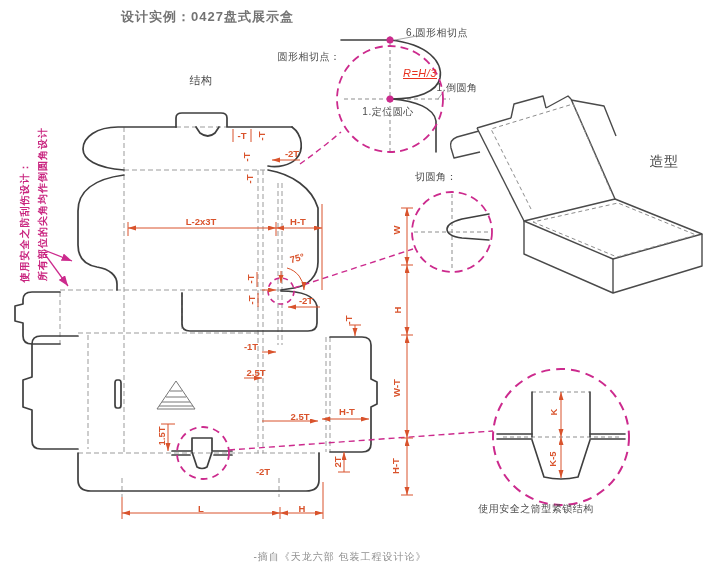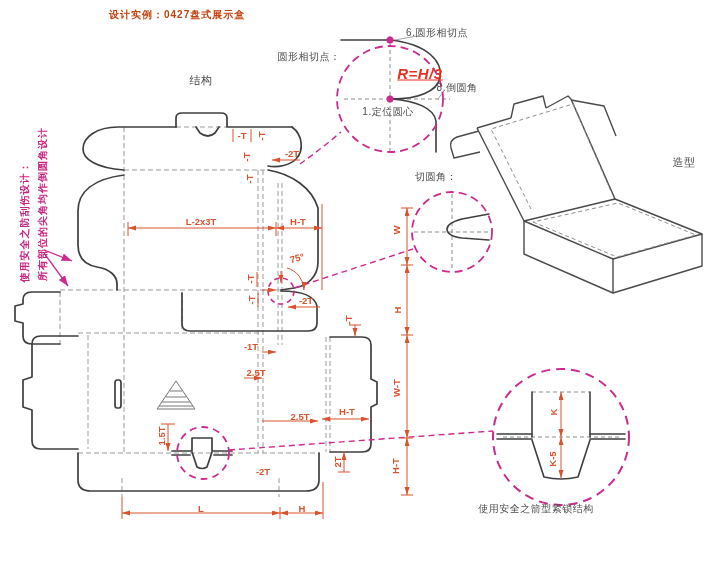--- a/index.html
+++ b/index.html
@@ -5,23 +5,23 @@
   html,body{margin:0;padding:0;background:#fff}
   .page{position:relative;width:720px;height:588px;background:#ffffff;overflow:hidden;
         font-family:"Liberation Sans",sans-serif}
   svg{position:absolute;left:0;top:0}
   .lbl{position:absolute;white-space:nowrap;transform:translate(-50%,-50%);
        font-size:10px;color:#4a4a4a;letter-spacing:.5px}
   .dim{color:#d9532c;font-size:9.5px;letter-spacing:0;font-weight:bold}
   .r90{transform:translate(-50%,-50%) rotate(-90deg)}
   .r15{transform:translate(-50%,-50%) rotate(-15deg)}
   .mag{color:#c9247f;font-weight:bold;letter-spacing:1px}
-  .redf{color:#e8301e;font-style:italic;font-weight:bold;text-decoration:underline;font-size:15px}
-  .title{position:absolute;left:109px;top:8px;transform:none;font-size:10px;
-         font-weight:bold;color:#c2410c;letter-spacing:1px}
+  .redf{color:#e8301e;font-style:italic;font-weight:normal;text-decoration:underline;font-size:11px}
+  .title{position:absolute;left:121px;top:8px;transform:none;font-size:13px;
+         font-weight:bold;color:#737373;letter-spacing:1px}
   .source{color:#8f8f8f;font-size:10px;letter-spacing:1px}
 </style>
 </head>
 <body>
 
 <div class="page">
 
   <svg width="720" height="588" viewBox="0 0 720 588">
     <defs>
       <marker id="mA" markerWidth="10" markerHeight="8" refX="8" refY="3" orient="auto-start-reverse">
@@ -178,26 +178,26 @@
       <path d="M257,272 V287"></path>
         <path d="M258,293 V307"></path>
       <path d="M561,392 V437" marker-start="url(#oA)" marker-end="url(#oA)"></path>
       <path d="M561,437 V478" marker-start="url(#oA)" marker-end="url(#oA)"></path>
     </g>
   </svg>
 
   <div class="title">设计实例：0427盘式展示盒</div>
 
   <div class="lbl" style="left:201px;top:80px;font-size:11px">结构</div>
-  <div class="lbl" style="left:684px;top:162px;font-size:11px">造型</div>
+  <div class="lbl" style="left:664px;top:162px;font-size:14px">造型</div>
 
   <div class="lbl" style="left:309px;top:57px">圆形相切点：</div>
   <div class="lbl" style="left:437px;top:33px">6.圆形相切点</div>
   <div class="lbl redf" style="left:420px;top:73px">R=H/3</div>
-  <div class="lbl" style="left:457px;top:88px">8.倒圆角</div>
+  <div class="lbl" style="left:457px;top:88px">1.倒圆角</div>
   <div class="lbl" style="left:388px;top:112px">1.定位圆心</div>
 
   <div class="lbl" style="left:436px;top:177px">切圆角：</div>
   <div class="lbl" style="left:536px;top:509px">使用安全之箭型紧锁结构</div>
 
   <div class="lbl mag r90" style="left:25px;top:222px">使用安全之防刮伤设计：</div>
   <div class="lbl mag r90" style="left:43px;top:204px">所有部位的尖角均作倒圆角设计</div>
 
   <div class="lbl dim" style="left:242px;top:135px">-T</div>
   <div class="lbl dim r90" style="left:261px;top:136px">-T</div>
@@ -227,13 +227,14 @@
   <div class="lbl dim" style="left:302px;top:508px">H</div>
 
   <div class="lbl dim r90" style="left:396px;top:230px">W</div>
   <div class="lbl dim r90" style="left:397px;top:310px">H</div>
   <div class="lbl dim r90" style="left:396px;top:388px">W-T</div>
   <div class="lbl dim r90" style="left:395px;top:466px">H-T</div>
 
   <div class="lbl dim r90" style="left:553px;top:412px">K</div>
   <div class="lbl dim r90" style="left:552px;top:459px">K-5</div>
 
+  <div class="lbl source" style="left:340px;top:557px">-摘自《天龙六部 包装工程设计论》</div>
 </div>
 
 </body></html>

